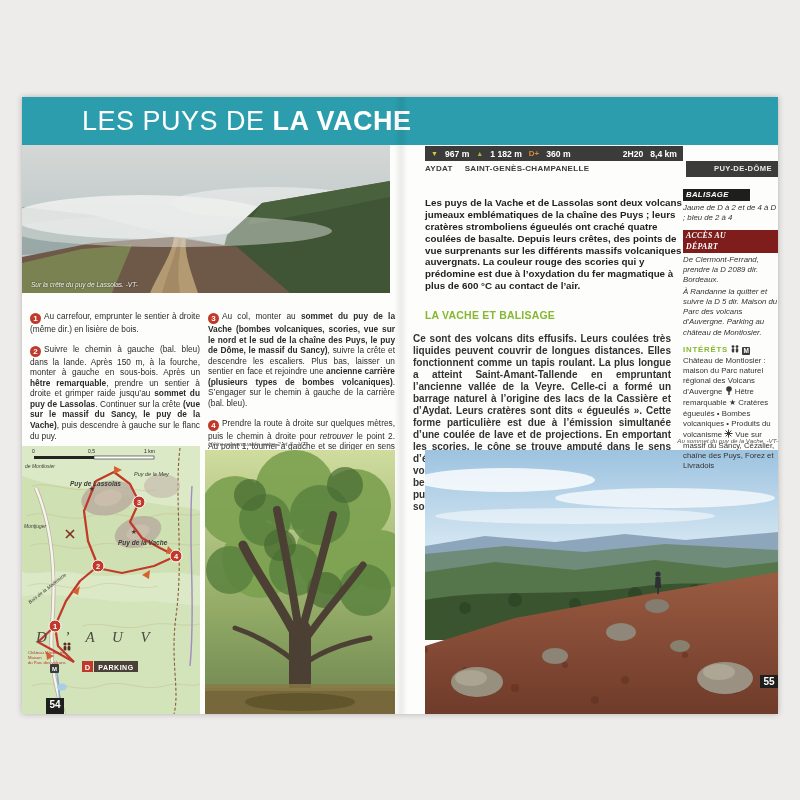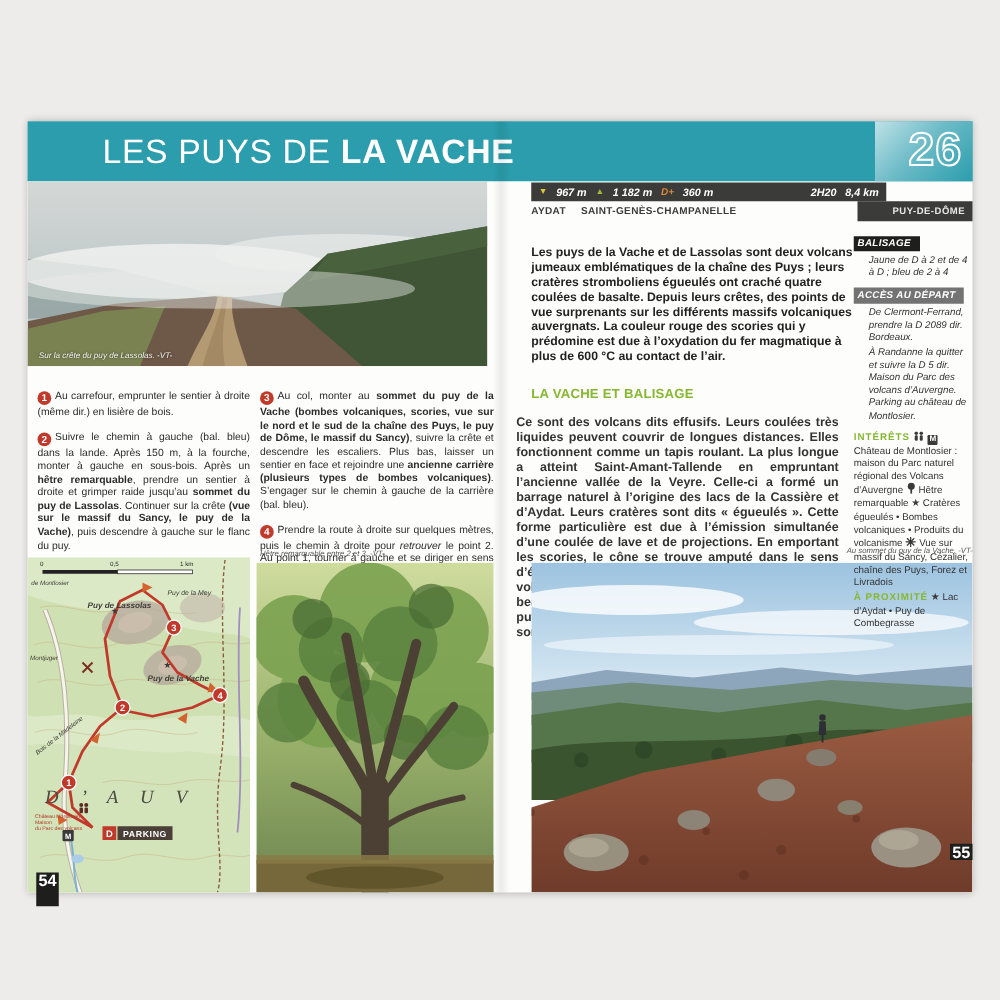--- a/index.html
+++ b/index.html
@@ -21,23 +21,23 @@
   .gutter{position:absolute;left:372px;top:0;width:14px;height:617px;
     background:linear-gradient(90deg,rgba(0,0,0,0) 0%,rgba(0,0,0,.07) 50%,rgba(0,0,0,0) 100%);pointer-events:none;}
   
   .photo{position:absolute;overflow:hidden;}
   .photo svg{display:block;}
   .ph-top{left:0;top:48px;width:368px;height:148px;}
   .ph-tree{left:183px;top:353px;width:190px;height:264px;}
   .ph-summit{left:403px;top:353px;width:353px;height:264px;}
   .cap-on-photo{position:absolute;left:9px;bottom:5px;font-size:6.5px;font-style:italic;color:#f2f2ee;text-shadow:0 0 2px rgba(0,0,0,.6);}
   
-  .stats{position:absolute;left:403px;top:49px;width:284px;height:15px;background:#3b3b39;
+  .stats{position:absolute;left:403px;top:49px;width:258px;height:15px;background:#3b3b39;
     display:flex;align-items:center;gap:7px;padding:0 6px;box-sizing:border-box;
-    color:#fff;font-size:8.6px;font-weight:bold;font-style:italic;}
+    color:#fff;font-size:8.6px;font-weight:bold;}
   .stats .sp{flex:1;}
   .tri-down{color:#d8c93c;font-size:7px;}
   .tri-up{color:#a3b93a;font-size:7px;}
   .dplus{color:#d98a3c;font-size:8px;}
   .communes{position:absolute;left:403px;top:67px;font-size:8px;font-weight:bold;color:#3b3b39;letter-spacing:.3px;}
   .communes span{margin-right:12px;}
   .deptbar{position:absolute;left:664px;top:64px;width:92px;height:16px;background:#3b3b39;
     color:#e8e8e4;font-size:7.6px;font-weight:bold;text-align:right;line-height:16px;
     padding-right:6px;box-sizing:border-box;letter-spacing:.4px;}
   
@@ -52,52 +52,49 @@
   .step{margin-bottom:9px;}
   .mk{display:inline-block;width:11px;height:11px;border-radius:50%;background:#c0392b;color:#fff;
     font-size:8px;font-weight:bold;text-align:center;line-height:11px;margin-right:3px;vertical-align:-2px;}
   .mk.sq{border-radius:2px;}
   .b{font-weight:bold;}
   .i{font-style:italic;}
   .cap-tree{position:absolute;left:186px;top:343px;font-size:6.2px;font-style:italic;color:#555;}
   
   .sidebar{position:absolute;left:661px;top:92px;width:95px;font-size:7.8px;line-height:1.3;color:#333;}
   .sb-label{display:inline-block;color:#fff;font-weight:bold;font-style:italic;font-size:7.8px;
-    padding:1px 7px 1px 3px;margin-bottom:2px;letter-spacing:.3px;}
+    padding:1px 21px 1px 3px;margin-bottom:2px;letter-spacing:.3px;}
   .sb-black{background:#1e1e1c;}
-  .sb-red{background:#737373;}
-  .sb-text{font-style:italic;margin:0 0 7px 12px;}
+  .sb-red{background:#7f1d1d;font-family:Liberation Serif, serif;}
+  .sb-text{font-style:italic;margin:0 0 7px 0;}
   .sb-green{color:#86b832;font-weight:bold;letter-spacing:.8px;font-size:7.8px;}
   .sb-flow{margin:0 0 2px 0;}
   .mbox{display:inline-block;background:#3a3a3a;color:#fff;font-size:6.5px;font-weight:bold;
     width:8px;height:8px;line-height:8px;text-align:center;border-radius:1px;vertical-align:-1px;}
   .ic{display:inline-block;vertical-align:-1px;}
   .star{color:#3a3a3a;font-size:8px;}
   .cap-summit{position:absolute;left:586px;top:340px;width:170px;text-align:right;
     font-size:6.2px;font-style:italic;color:#555;}
   
   .map{position:absolute;left:0;top:349px;width:178px;height:268px;background:#dce9c6;overflow:hidden;}
   
-  .pnum{position:absolute;background:#1e1e1c;color:#fff;font-size:13px;font-weight:bold;
+  .pnum{position:absolute;background:#1e1e1c;color:#fff;font-size:10px;font-weight:bold;
     text-align:center;line-height:13px;}
-  .pnum-l{left:7px;top:601px;width:18px;height:27px;}
+  .pnum-l{left:24px;top:601px;width:18px;height:16px;}
   .pnum-r{left:738px;top:578px;width:18px;height:13px;}
 </style>
 </head>
 <body>
 
 <div id="stage">
   <div class="page">
 
     <div class="hdr">
       <div class="title-left">
         <span class="t-thin">LES PUYS DE </span><span class="t-bold">LA VACHE</span>
-      </div>
-      <div class="num-block">
-        <span class="num">26</span>
       </div>
     </div>
 
     <div class="photo ph-top">
       <svg width="368" height="148" viewBox="0 0 368 148">
         <defs>
           <linearGradient id="sky1" x1="0" y1="0" x2="0" y2="1">
             <stop offset="0" stop-color="#d4d8d6"></stop>
               <stop offset="1" stop-color="#aebcbe"></stop>
           </linearGradient>
@@ -380,26 +377,20 @@
                 <line x1="4.5" y1="0.5" x2="4.5" y2="8.5"></line>
                 <line x1="0.5" y1="4.5" x2="8.5" y2="4.5"></line>
                 <line x1="1.6" y1="1.6" x2="7.4" y2="7.4"></line>
                 <line x1="7.4" y1="1.6" x2="1.6" y2="7.4"></line>
               </g>
               <circle cx="4.5" cy="4.5" r="1.6" fill="#3a3a3a"></circle>
             </svg></span>
         <span>Vue sur massif du Sancy, Cézalier, chaîne des Puys, Forez et Livradois</span>
       </p>
 
-      <p class="sb-flow">
-        <span class="sb-green">À PROXIMITÉ</span>
-        <span class="star">★</span>
-        <span>Lac d’Aydat</span>
-        <span>• Puy de Combegrasse</span>
-      </p>
     </div>
 
     <div class="cap-summit">Au sommet du puy de la Vache. -VT-</div>
 
     <div class="pnum pnum-l">54</div>
     <div class="pnum pnum-r">55</div>
 
     <div class="gutter"></div>
   </div>
 </div>

